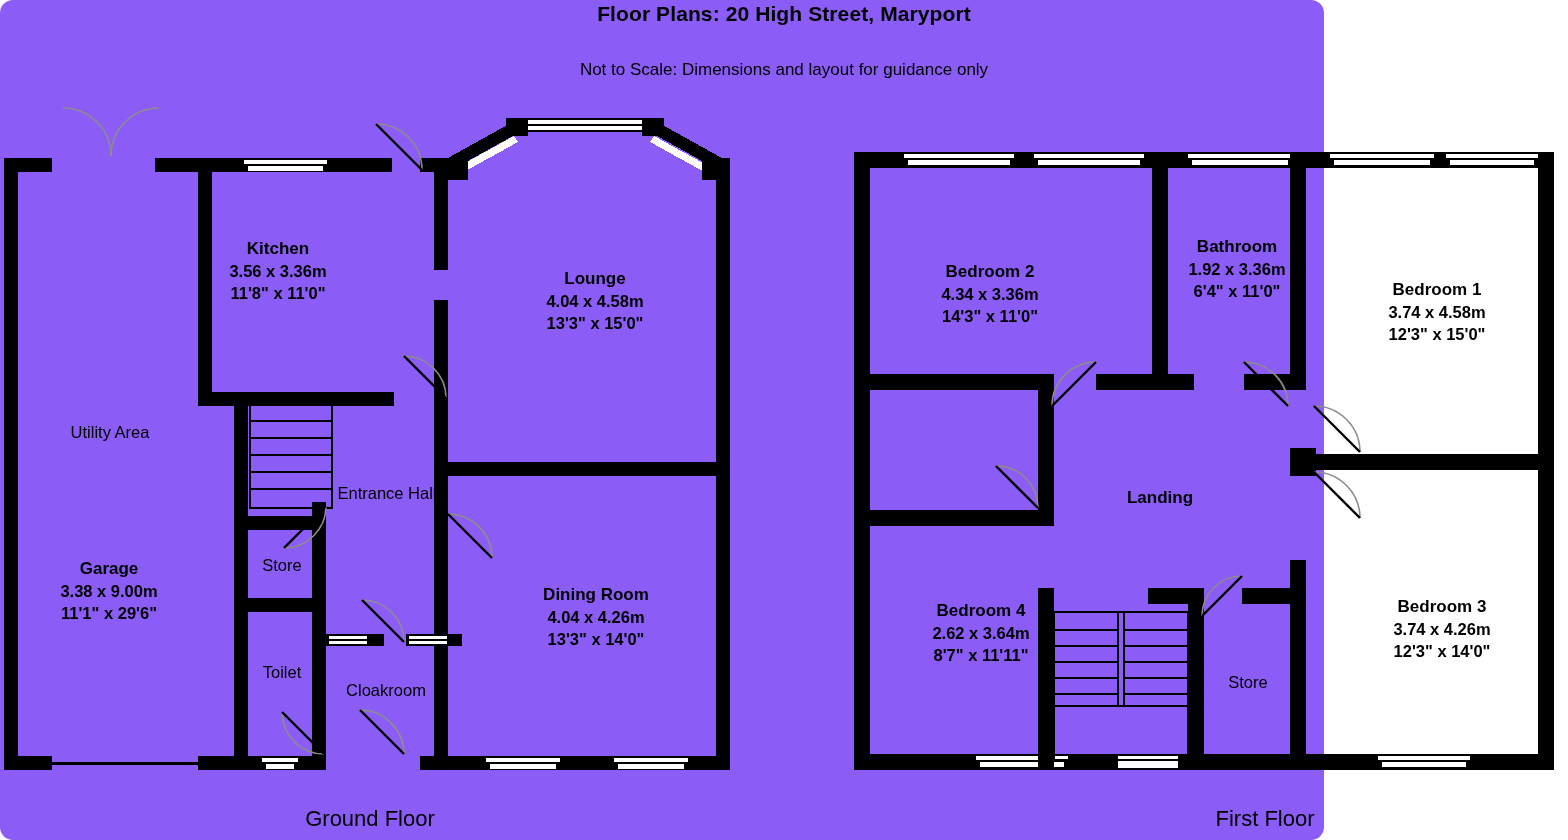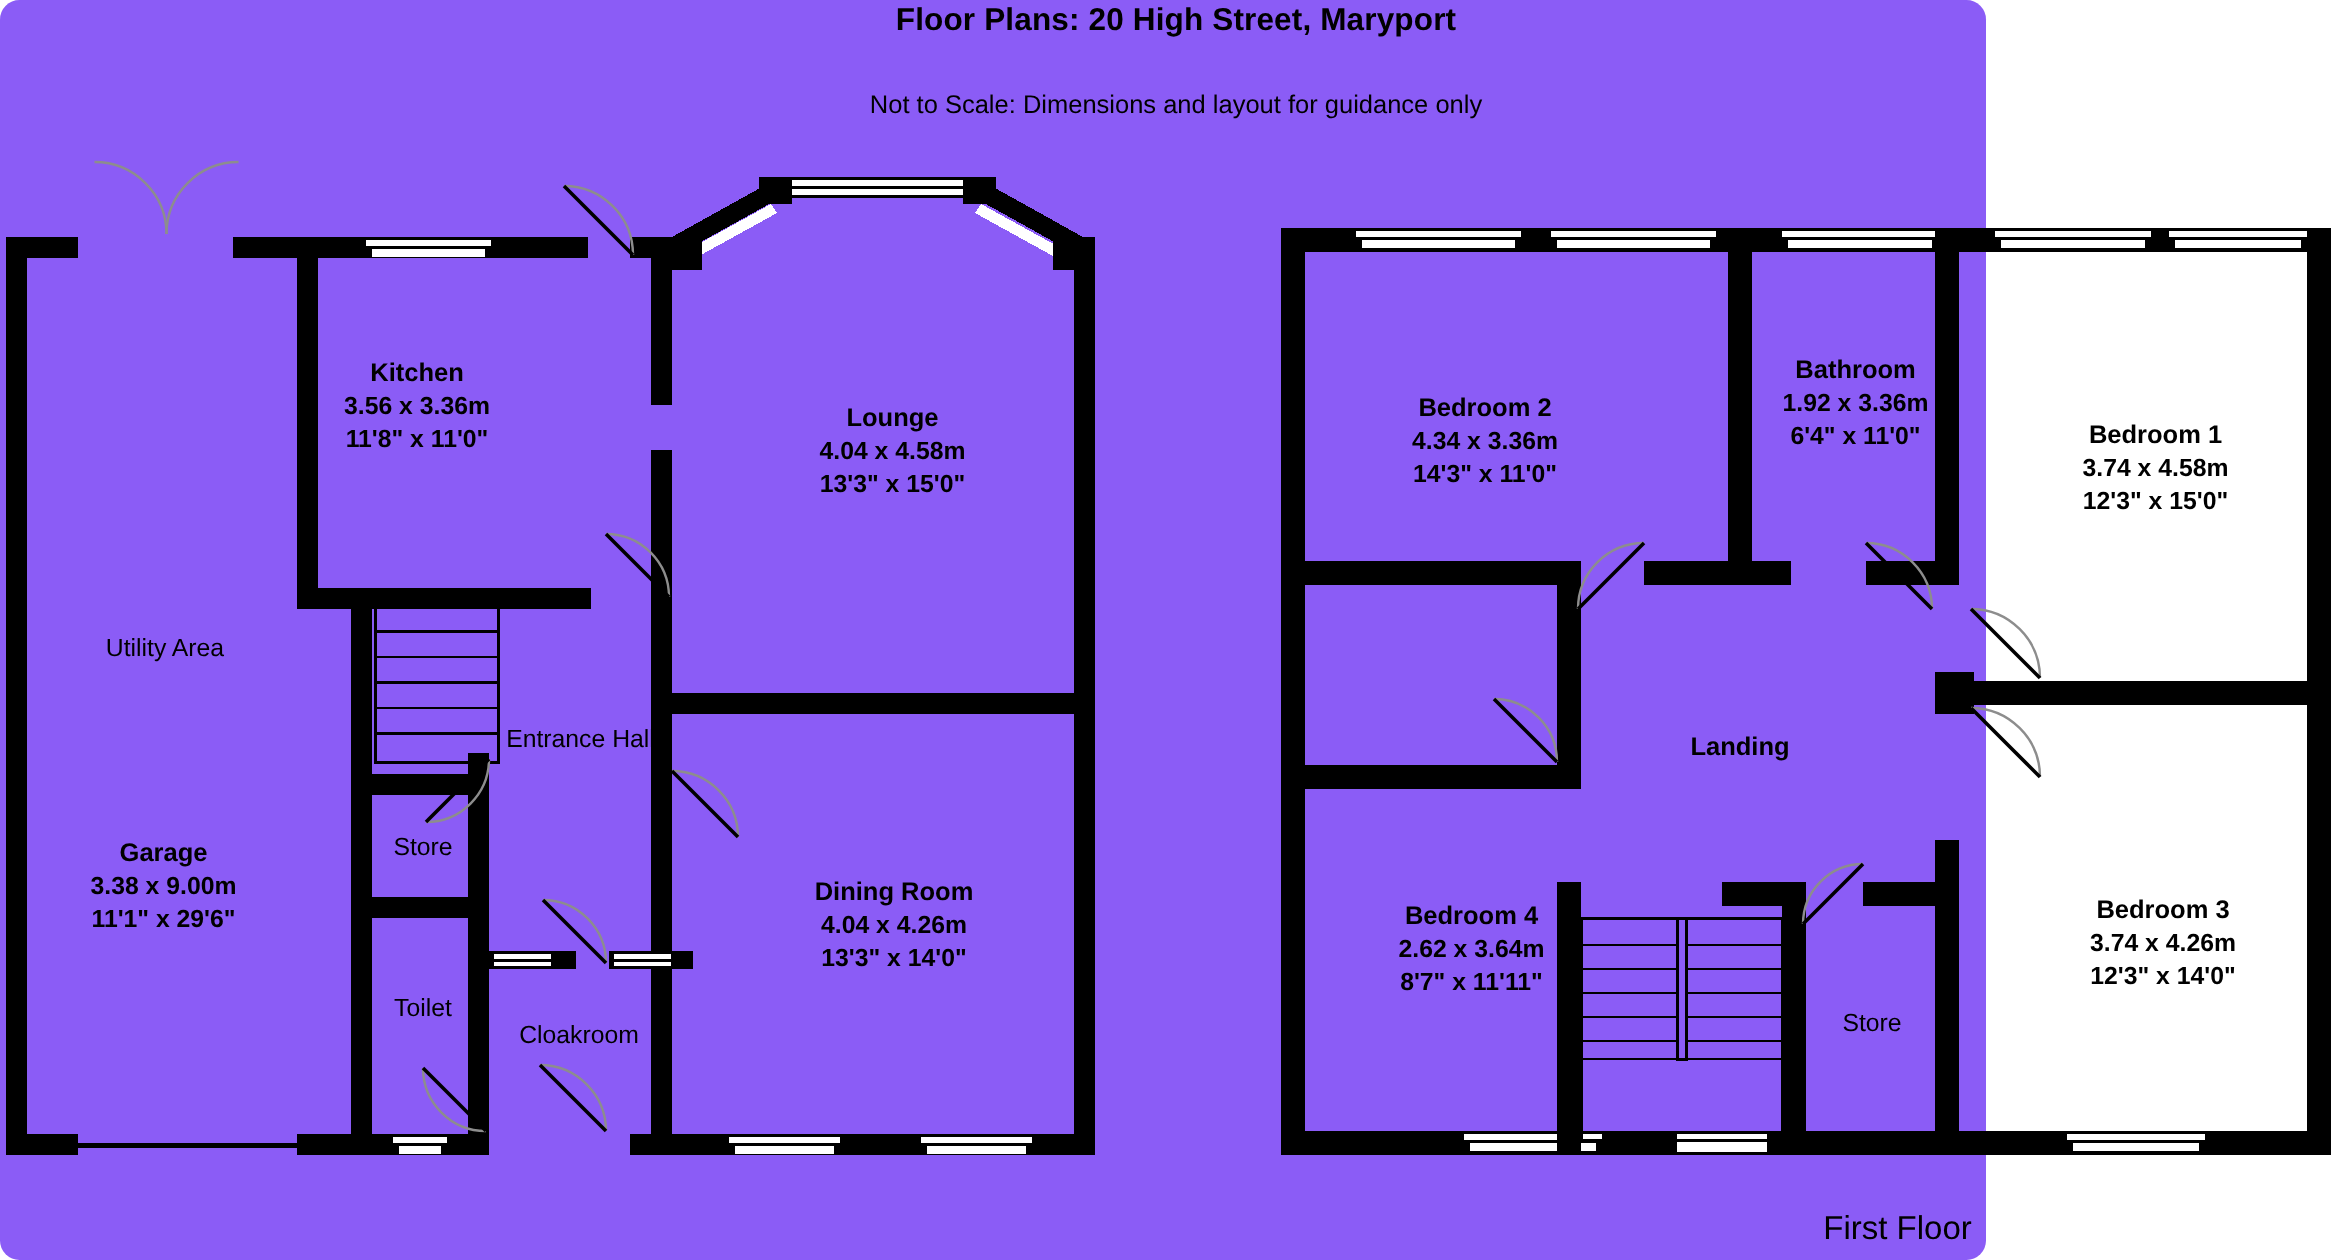--- a/index.html
+++ b/index.html
@@ -365,15 +365,16 @@
   <div class="room-label plain" style="left:1208px; top:672px; width:80px;">
     <span class="rname">Store</span>
   </div>
 
   <div class="room-label" style="left:1338px; top:584px; width:208px;margin-top:12px;">
     <span class="rname">Bedroom 3</span>
     <span class="rdim">3.74 x 4.26m</span>
     <span class="rdim">12'3" x 14'0"</span>
   </div>
 
+  <div class="floor-caption" id="caption-ground">Ground Floor</div>
   <div class="floor-caption" id="caption-first">First Floor</div>
 
 </div>
 
 </body></html>

